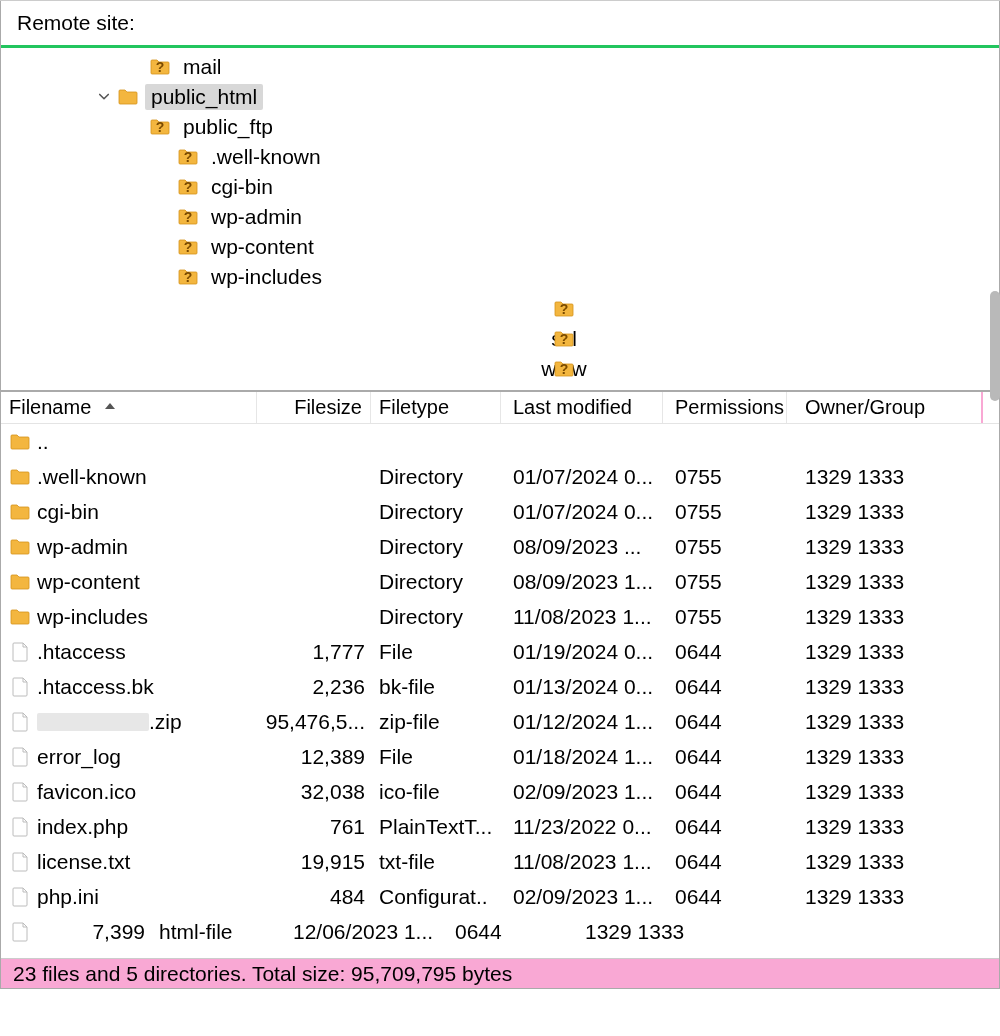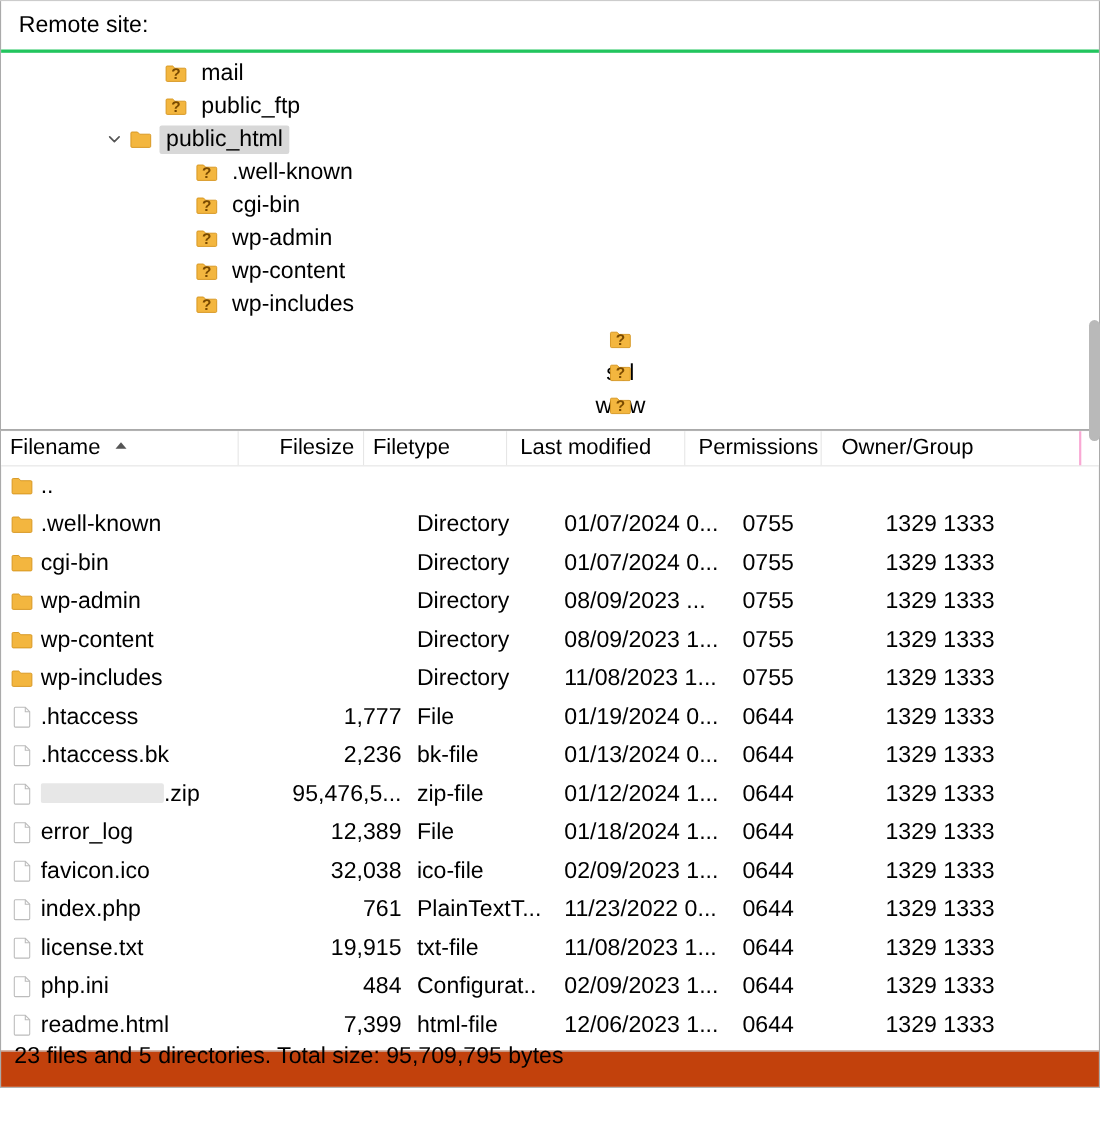--- a/index.html
+++ b/index.html
@@ -68,21 +68,21 @@
     display: flex; align-items: center;
     height: 32px; border-bottom: 1px solid #e4e4e4;
     font-size: 20px; color: #000; background: #fff;
     user-select: none;
   }
   .hcol {
     padding: 4px 8px; border-right: 1px solid #e6e6e6;
     display: flex; align-items: center; gap: 6px;
     white-space: nowrap; overflow: hidden;
   }
-  .hcol.filename { width: 216px; gap: 12px; }
+  .hcol.filename { width: 256px; gap: 12px; }
   .hcol.filesize { width: 114px; justify-content: flex-end; }
   .hcol.filetype { width: 130px; }
   .hcol.lastmod  { width: 162px; padding-left: 12px; }
   .hcol.perms    { width: 124px; padding-left: 12px; }
   .hcol.owner    { flex: 1; padding-left: 18px; border-right: 2px solid #f9a8d4; align-items: center; }
   .hcol.trail    { width: 16px; border-right:none; }
   .sort-ic svg { width: 14px; height: 14px; }
 
   .rows { flex: 1; overflow: hidden; }
   .row {
@@ -96,22 +96,22 @@
   .row .c-mod  { width: 162px; padding-left: 12px; overflow: hidden; white-space: nowrap; }
   .row .c-perm { width: 124px; padding-left: 12px; }
   .row .c-own  { flex: 1; padding-left: 18px; }
   .row .file-redact {
     display: inline-block; width: 112px; height: 18px;
     background: #e7e7e7; border-radius: 2px; vertical-align: -2px;
   }
 
   .status-bar {
     height: 30px; border-top: 1px solid #ccc;
-    display: flex; align-items: flex-end; padding: 16px 12px;
-    font-size: 21px; background: #c2410c;
+    display: flex; align-items: center; padding: 0 12px;
+    font-size: 21px; background: #f9a8d4;
   }
 
   .scroll-blob {
     position: absolute; right: 0; top: 290px; width: 10px; height: 110px;
     background: #b9b9b9; border-radius: 5px;
   }
 </style>
 </head>
 <body>
 
@@ -149,41 +149,41 @@
     <div class="tree" id="tree">
         <div class="tree-row indent-0">
           <span class="chev"></span>
           <span class="ic">
             <svg viewBox="0 0 22 22">
               <use href="#ic-folderq"></use>
             </svg>
           </span>
           <span class="lbl">mail</span>
         </div>
-        <div class="tree-row indent-0">
-          <span class="chev"></span>
-          <span class="ic">
-            <svg viewBox="0 0 22 22">
-              <use href="#ic-folderq"></use>
-            </svg>
-          </span>
-          <span class="lbl">public_ftp</span>
-        </div>
         <div class="tree-row indent-1 selected">
           <span class="chev">
             <svg viewBox="0 0 14 14">
               <use href="#ic-chev-down"></use>
             </svg>
           </span>
           <span class="ic">
             <svg viewBox="0 0 22 22">
               <use href="#ic-folder"></use>
             </svg>
           </span>
           <span class="lbl">public_html</span>
+        </div>
+        <div class="tree-row indent-0">
+          <span class="chev"></span>
+          <span class="ic">
+            <svg viewBox="0 0 22 22">
+              <use href="#ic-folderq"></use>
+            </svg>
+          </span>
+          <span class="lbl">public_ftp</span>
         </div>
         <div class="tree-row indent-2">
           <span class="chev"></span>
           <span class="ic">
             <svg viewBox="0 0 22 22">
               <use href="#ic-folderq"></use>
             </svg>
           </span>
           <span class="lbl">.well-known</span>
         </div>
@@ -461,21 +461,20 @@
         <span class="c-mod">02/09/2023 1...</span>
         <span class="c-perm">0644</span>
         <span class="c-own">1329 1333</span>
       </div>
       <div class="row">
         <span class="icon-cell">
           <svg viewBox="0 0 22 22" width="22" height="22">
             <use href="#ic-file"></use>
           </svg>
         </span>
-        <span class="c-name">readme.html</span>
         <span class="c-size">7,399</span>
         <span class="c-type">html-file</span>
         <span class="c-mod">12/06/2023 1...</span>
         <span class="c-perm">0644</span>
         <span class="c-own">1329 1333</span>
       </div>
     </div>
   <div class="status-bar">
     <span>23 files and 5 directories. Total size: 95,709,795 bytes</span>
   </div>

